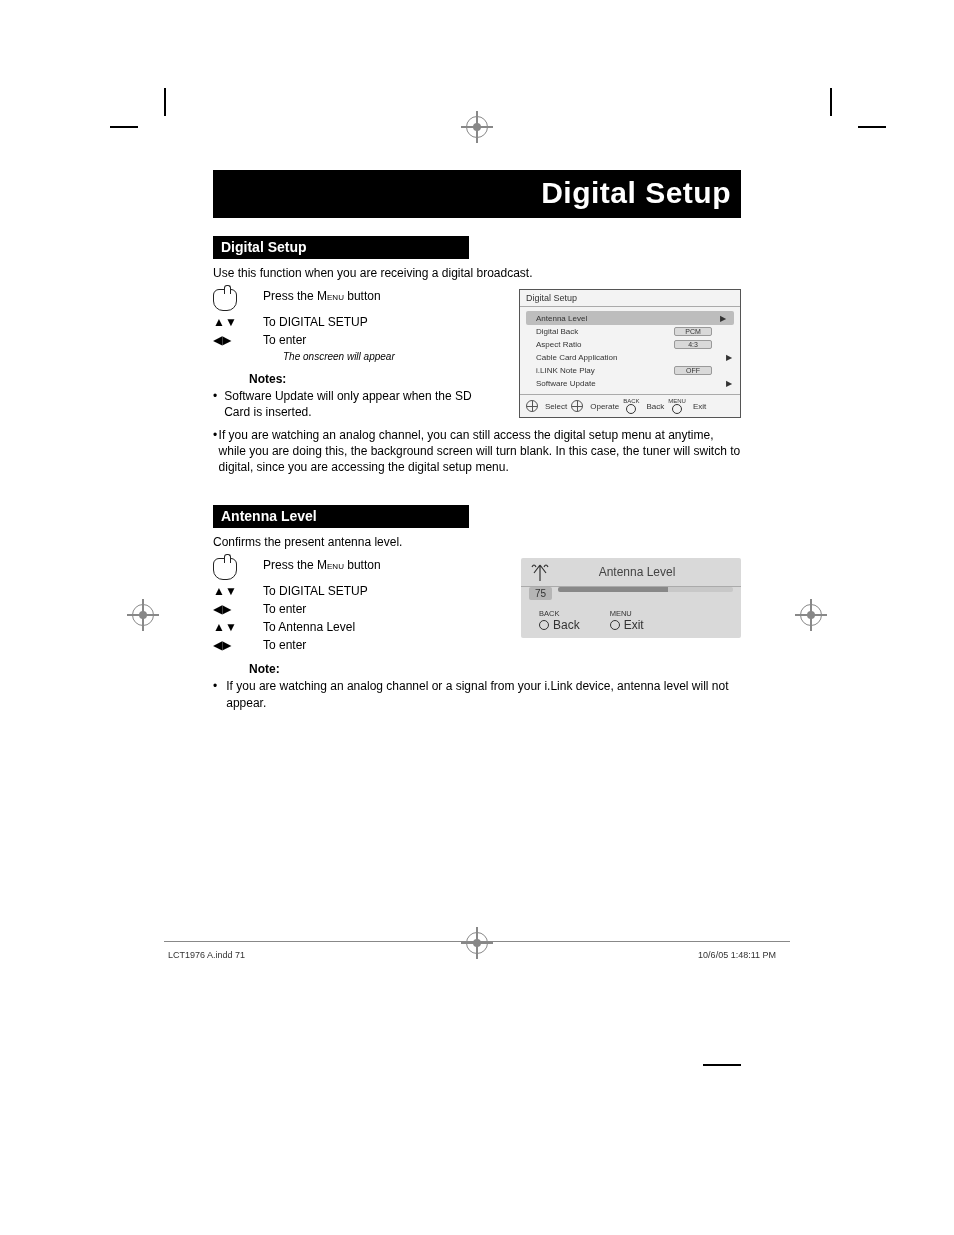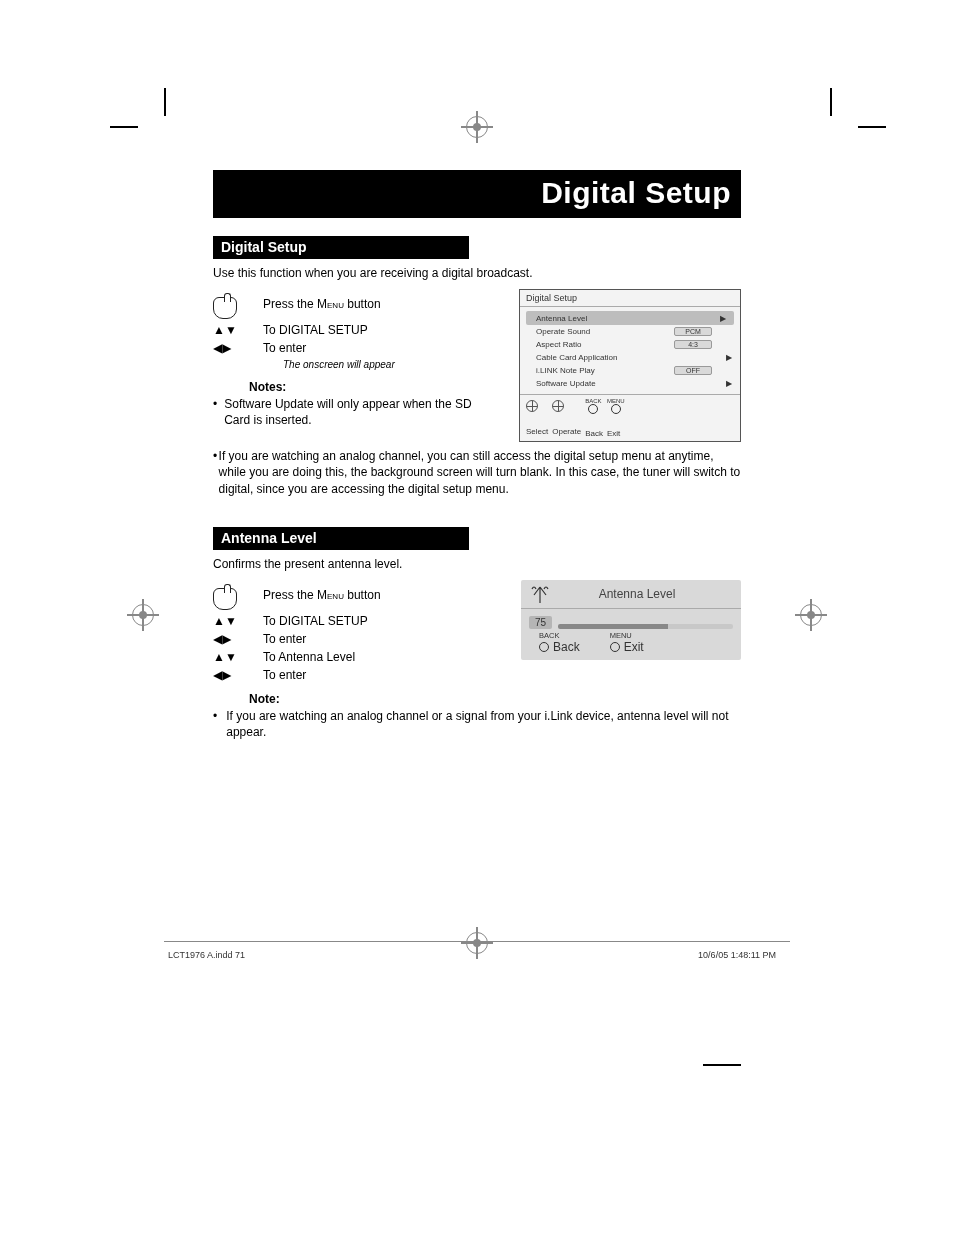--- a/index.html
+++ b/index.html
@@ -86,21 +86,21 @@
     line-height: 1.35;
   }
 
   .steps-and-panel {
     display: flex;
     align-items: flex-start;
     gap: 24px;
     margin-top: 8px;
   }
 
-  .steps { flex: 1; margin-top: 8px; }
+  .steps { flex: 1; }
   .step-row {
     display: flex;
     align-items: flex-start;
     gap: 20px;
     margin-bottom: 4px;
     font-size: 12px;
   }
   .step-icon {
     width: 30px;
     display: flex;
@@ -182,21 +182,21 @@
     margin-right: 12px;
   }
   .osd-row .arrow { width: 10px; text-align: center; }
   .osd-footer {
     display: flex;
     align-items: center;
     gap: 4px;
     padding: 3px 6px;
     font-size: 8px;
   }
-  .osd-footer .grp { display: flex; align-items: flex-start; gap: 15px; flex-direction: column; }
+  .osd-footer .grp { display: flex; align-items: center; gap: 7px; }
   .osd-footer .tiny { font-size: 6px; line-height: 6px; }
   .ring {
     width: 10px; height: 10px; border: 1px solid #555; border-radius: 50%;
     position: relative; display: inline-block;
   }
   .ring::before, .ring::after {
     content: ''; position: absolute; background: #555;
   }
   .ring::before { width: 1px; height: 10px; left: 4.5px; top: 0; }
   .ring::after  { width: 10px; height: 1px; top: 4.5px; left: 0; }
@@ -222,21 +222,21 @@
   }
   .al-ant {
     width: 22px;
     margin-right: 10px;
     display: flex;
     justify-content: center;
   }
   .al-title { flex: 1; text-align: center; color: #444; padding-right: 20px; font-size: 12px; }
   .al-mid {
     display: flex;
-    align-items: flex-end;
+    align-items: flex-start;
     height: 20px;
     padding: 0 8px;
     gap: 6px;
   }
   .al-val {
     background: #b5b5b5; color: #333;
     padding: 1px 6px; border-radius: 2px; font-size: 10px;
   }
   .al-bar {
     flex: 1; height: 5px;
@@ -356,21 +356,21 @@
       </div>
 
       <div class="osd-panel">
         <div class="osd-title">Digital Setup</div>
         <div class="osd-inner">
           <div class="osd-row hi">
             <span class="lbl">Antenna Level</span>
             <span class="arrow">▶</span>
           </div>
           <div class="osd-row">
-            <span class="lbl">Operate Sound</span>
+            <span class="lbl">Digital Back</span>
             <span class="badge">PCM</span>
             <span class="arrow"></span>
           </div>
           <div class="osd-row">
             <span class="lbl">Aspect Ratio</span>
             <span class="badge">4:3</span>
             <span class="arrow"></span>
           </div>
           <div class="osd-row">
             <span class="lbl">Cable Card Application</span>

